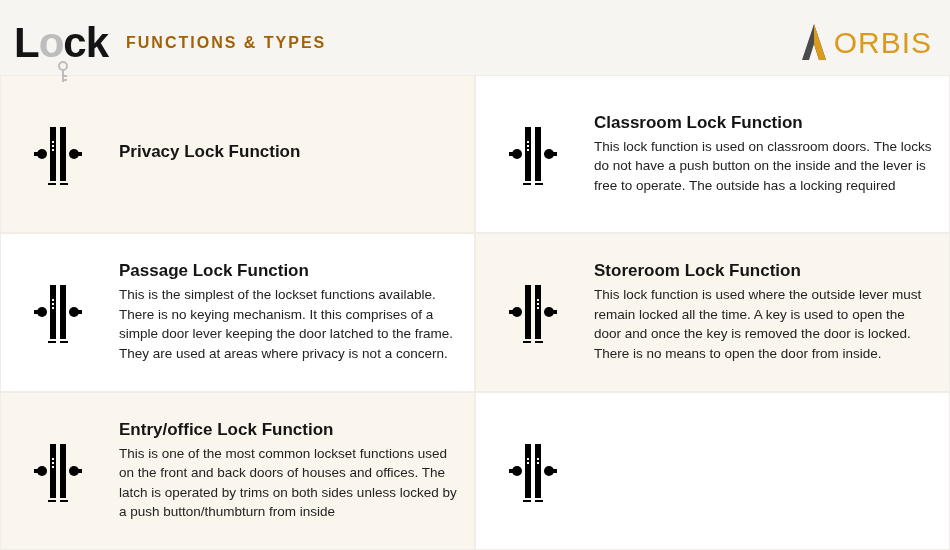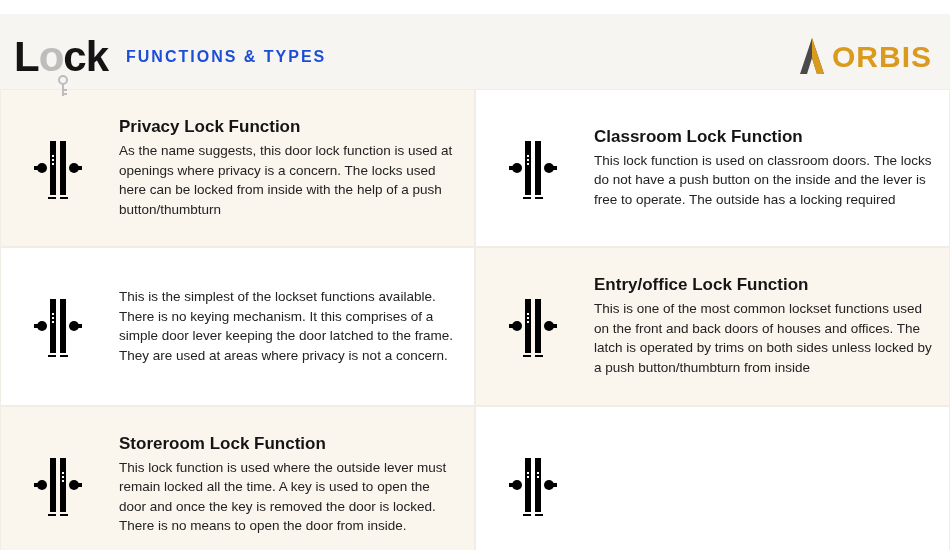--- a/index.html
+++ b/index.html
@@ -10,21 +10,20 @@
   background: #fff;
   overflow: hidden;
 }
 .header {
   display: flex;
   align-items: center;
   justify-content: space-between;
   padding: 20px 18px 10px 14px;
   background: #f7f5f1;
   height: 75px;
-  margin-top: 14px;
 }
 .logo-left {
   display: flex;
   align-items: center;
   gap: 18px;
 }
 .lock-logo {
   font-family: "Arial Black", Arial, sans-serif;
   font-weight: 900;
   font-size: 42px;
@@ -39,31 +38,31 @@
   position: absolute;
   left: 42px;
   top: 42px;
   font-size: 14px;
   color: #bdbdbd;
 }
 .subtitle {
   font-size: 16px;
   letter-spacing: 2px;
   font-weight: 600;
-  color: #1d4ed8;
+  color: #a16207;
 }
 .orbis-logo {
   display: flex;
   align-items: center;
   gap: 2px;
 }
 .orbis-icon svg { display: block; }
 .orbis-text {
   font-family: Arial, sans-serif;
-  font-weight: 700;
+  font-weight: 400;
   font-size: 30px;
   letter-spacing: 1px;
   color: #d99a1e;
   margin-left: -2px;
 }
 .grid {
   display: grid;
   grid-template-columns: 1fr 1fr;
   grid-template-rows: repeat(3, 1fr);
   height: 475px;
@@ -143,21 +142,20 @@
             <rect x="24" y="22" width="2" height="2" fill="#fff"></rect>
             <rect x="24" y="26" width="2" height="2" fill="#fff"></rect>
             <rect x="24" y="30" width="2" height="2" fill="#fff"></rect>
             <rect x="20" y="64" width="8" height="2" fill="#000"></rect>
             <rect x="32" y="64" width="8" height="2" fill="#000"></rect>
           </svg>
       </span>
     </div>
     <div class="content">
       <div class="title">Privacy Lock Function</div>
-      <div class="desc">As the name suggests, this door lock function is used at openings where privacy is a concern. The locks used here can be locked from inside with the help of a push button/thumbturn</div>
     </div>
   </div>
 
   <div class="cell plain">
     <div class="icon-wrap">
       <span class="lock-icon">
         <svg width="60" height="70" viewBox="0 0 60 70">
             <rect x="22" y="8" width="6" height="54" fill="#000"></rect>
             <rect x="32" y="8" width="6" height="54" fill="#000"></rect>
             <circle cx="14" cy="35" r="5" fill="#000"></circle>
@@ -190,45 +188,22 @@
             <rect x="46" y="33" width="8" height="4" fill="#000"></rect>
             <rect x="24" y="22" width="2" height="2" fill="#fff"></rect>
             <rect x="24" y="26" width="2" height="2" fill="#fff"></rect>
             <rect x="24" y="30" width="2" height="2" fill="#fff"></rect>
             <rect x="20" y="64" width="8" height="2" fill="#000"></rect>
             <rect x="32" y="64" width="8" height="2" fill="#000"></rect>
           </svg>
       </span>
     </div>
     <div class="content">
+      <div class="title">Passage Lock Function</div>
       <div class="desc">This is the simplest of the lockset functions available. There is no keying mechanism. It this comprises of a simple door lever keeping the door latched to the frame. They are used at areas where privacy is not a concern.</div>
-    </div>
-  </div>
-
-  <div class="cell tint">
-    <div class="icon-wrap">
-      <span class="lock-icon">
-        <svg width="60" height="70" viewBox="0 0 60 70">
-            <rect x="22" y="8" width="6" height="54" fill="#000"></rect>
-            <rect x="32" y="8" width="6" height="54" fill="#000"></rect>
-            <circle cx="14" cy="35" r="5" fill="#000"></circle>
-            <rect x="6" y="33" width="8" height="4" fill="#000"></rect>
-            <circle cx="46" cy="35" r="5" fill="#000"></circle>
-            <rect x="46" y="33" width="8" height="4" fill="#000"></rect>
-            <rect x="24" y="22" width="2" height="2" fill="#fff"></rect>
-            <rect x="24" y="26" width="2" height="2" fill="#fff"></rect>
-            <rect x="24" y="30" width="2" height="2" fill="#fff"></rect>
-            <rect x="20" y="64" width="8" height="2" fill="#000"></rect>
-            <rect x="32" y="64" width="8" height="2" fill="#000"></rect>
-          </svg>
-      </span>
-    </div>
-    <div class="content">
-      <div class="title">Entry/office Lock Function</div>
-      <div class="desc">This is one of the most common lockset functions used on the front and back doors of houses and offices. The latch is operated by trims on both sides unless locked by a push button/thumbturn from inside</div>
     </div>
   </div>
 
   <div class="cell tint">
     <div class="icon-wrap">
       <span class="lock-icon">
         <svg width="60" height="70" viewBox="0 0 60 70">
             <rect x="22" y="8" width="6" height="54" fill="#000"></rect>
             <rect x="32" y="8" width="6" height="54" fill="#000"></rect>
             <circle cx="14" cy="35" r="5" fill="#000"></circle>
@@ -242,20 +217,44 @@
             <rect x="32" y="64" width="8" height="2" fill="#000"></rect>
           </svg>
       </span>
     </div>
     <div class="content">
       <div class="title">Storeroom Lock Function</div>
       <div class="desc">This lock function is used where the outside lever must remain locked all the time. A key is used to open the door and once the key is removed the door is locked. There is no means to open the door from inside.</div>
     </div>
   </div>
 
+  <div class="cell tint">
+    <div class="icon-wrap">
+      <span class="lock-icon">
+        <svg width="60" height="70" viewBox="0 0 60 70">
+            <rect x="22" y="8" width="6" height="54" fill="#000"></rect>
+            <rect x="32" y="8" width="6" height="54" fill="#000"></rect>
+            <circle cx="14" cy="35" r="5" fill="#000"></circle>
+            <rect x="6" y="33" width="8" height="4" fill="#000"></rect>
+            <circle cx="46" cy="35" r="5" fill="#000"></circle>
+            <rect x="46" y="33" width="8" height="4" fill="#000"></rect>
+            <rect x="24" y="22" width="2" height="2" fill="#fff"></rect>
+            <rect x="24" y="26" width="2" height="2" fill="#fff"></rect>
+            <rect x="24" y="30" width="2" height="2" fill="#fff"></rect>
+            <rect x="20" y="64" width="8" height="2" fill="#000"></rect>
+            <rect x="32" y="64" width="8" height="2" fill="#000"></rect>
+          </svg>
+      </span>
+    </div>
+    <div class="content">
+      <div class="title">Entry/office Lock Function</div>
+      <div class="desc">This is one of the most common lockset functions used on the front and back doors of houses and offices. The latch is operated by trims on both sides unless locked by a push button/thumbturn from inside</div>
+    </div>
+  </div>
+
   <div class="cell plain">
     <div class="icon-wrap">
       <span class="lock-icon">
         <svg width="60" height="70" viewBox="0 0 60 70">
             <rect x="22" y="8" width="6" height="54" fill="#000"></rect>
             <rect x="32" y="8" width="6" height="54" fill="#000"></rect>
             <circle cx="14" cy="35" r="5" fill="#000"></circle>
             <rect x="6" y="33" width="8" height="4" fill="#000"></rect>
             <circle cx="46" cy="35" r="5" fill="#000"></circle>
             <rect x="46" y="33" width="8" height="4" fill="#000"></rect>

